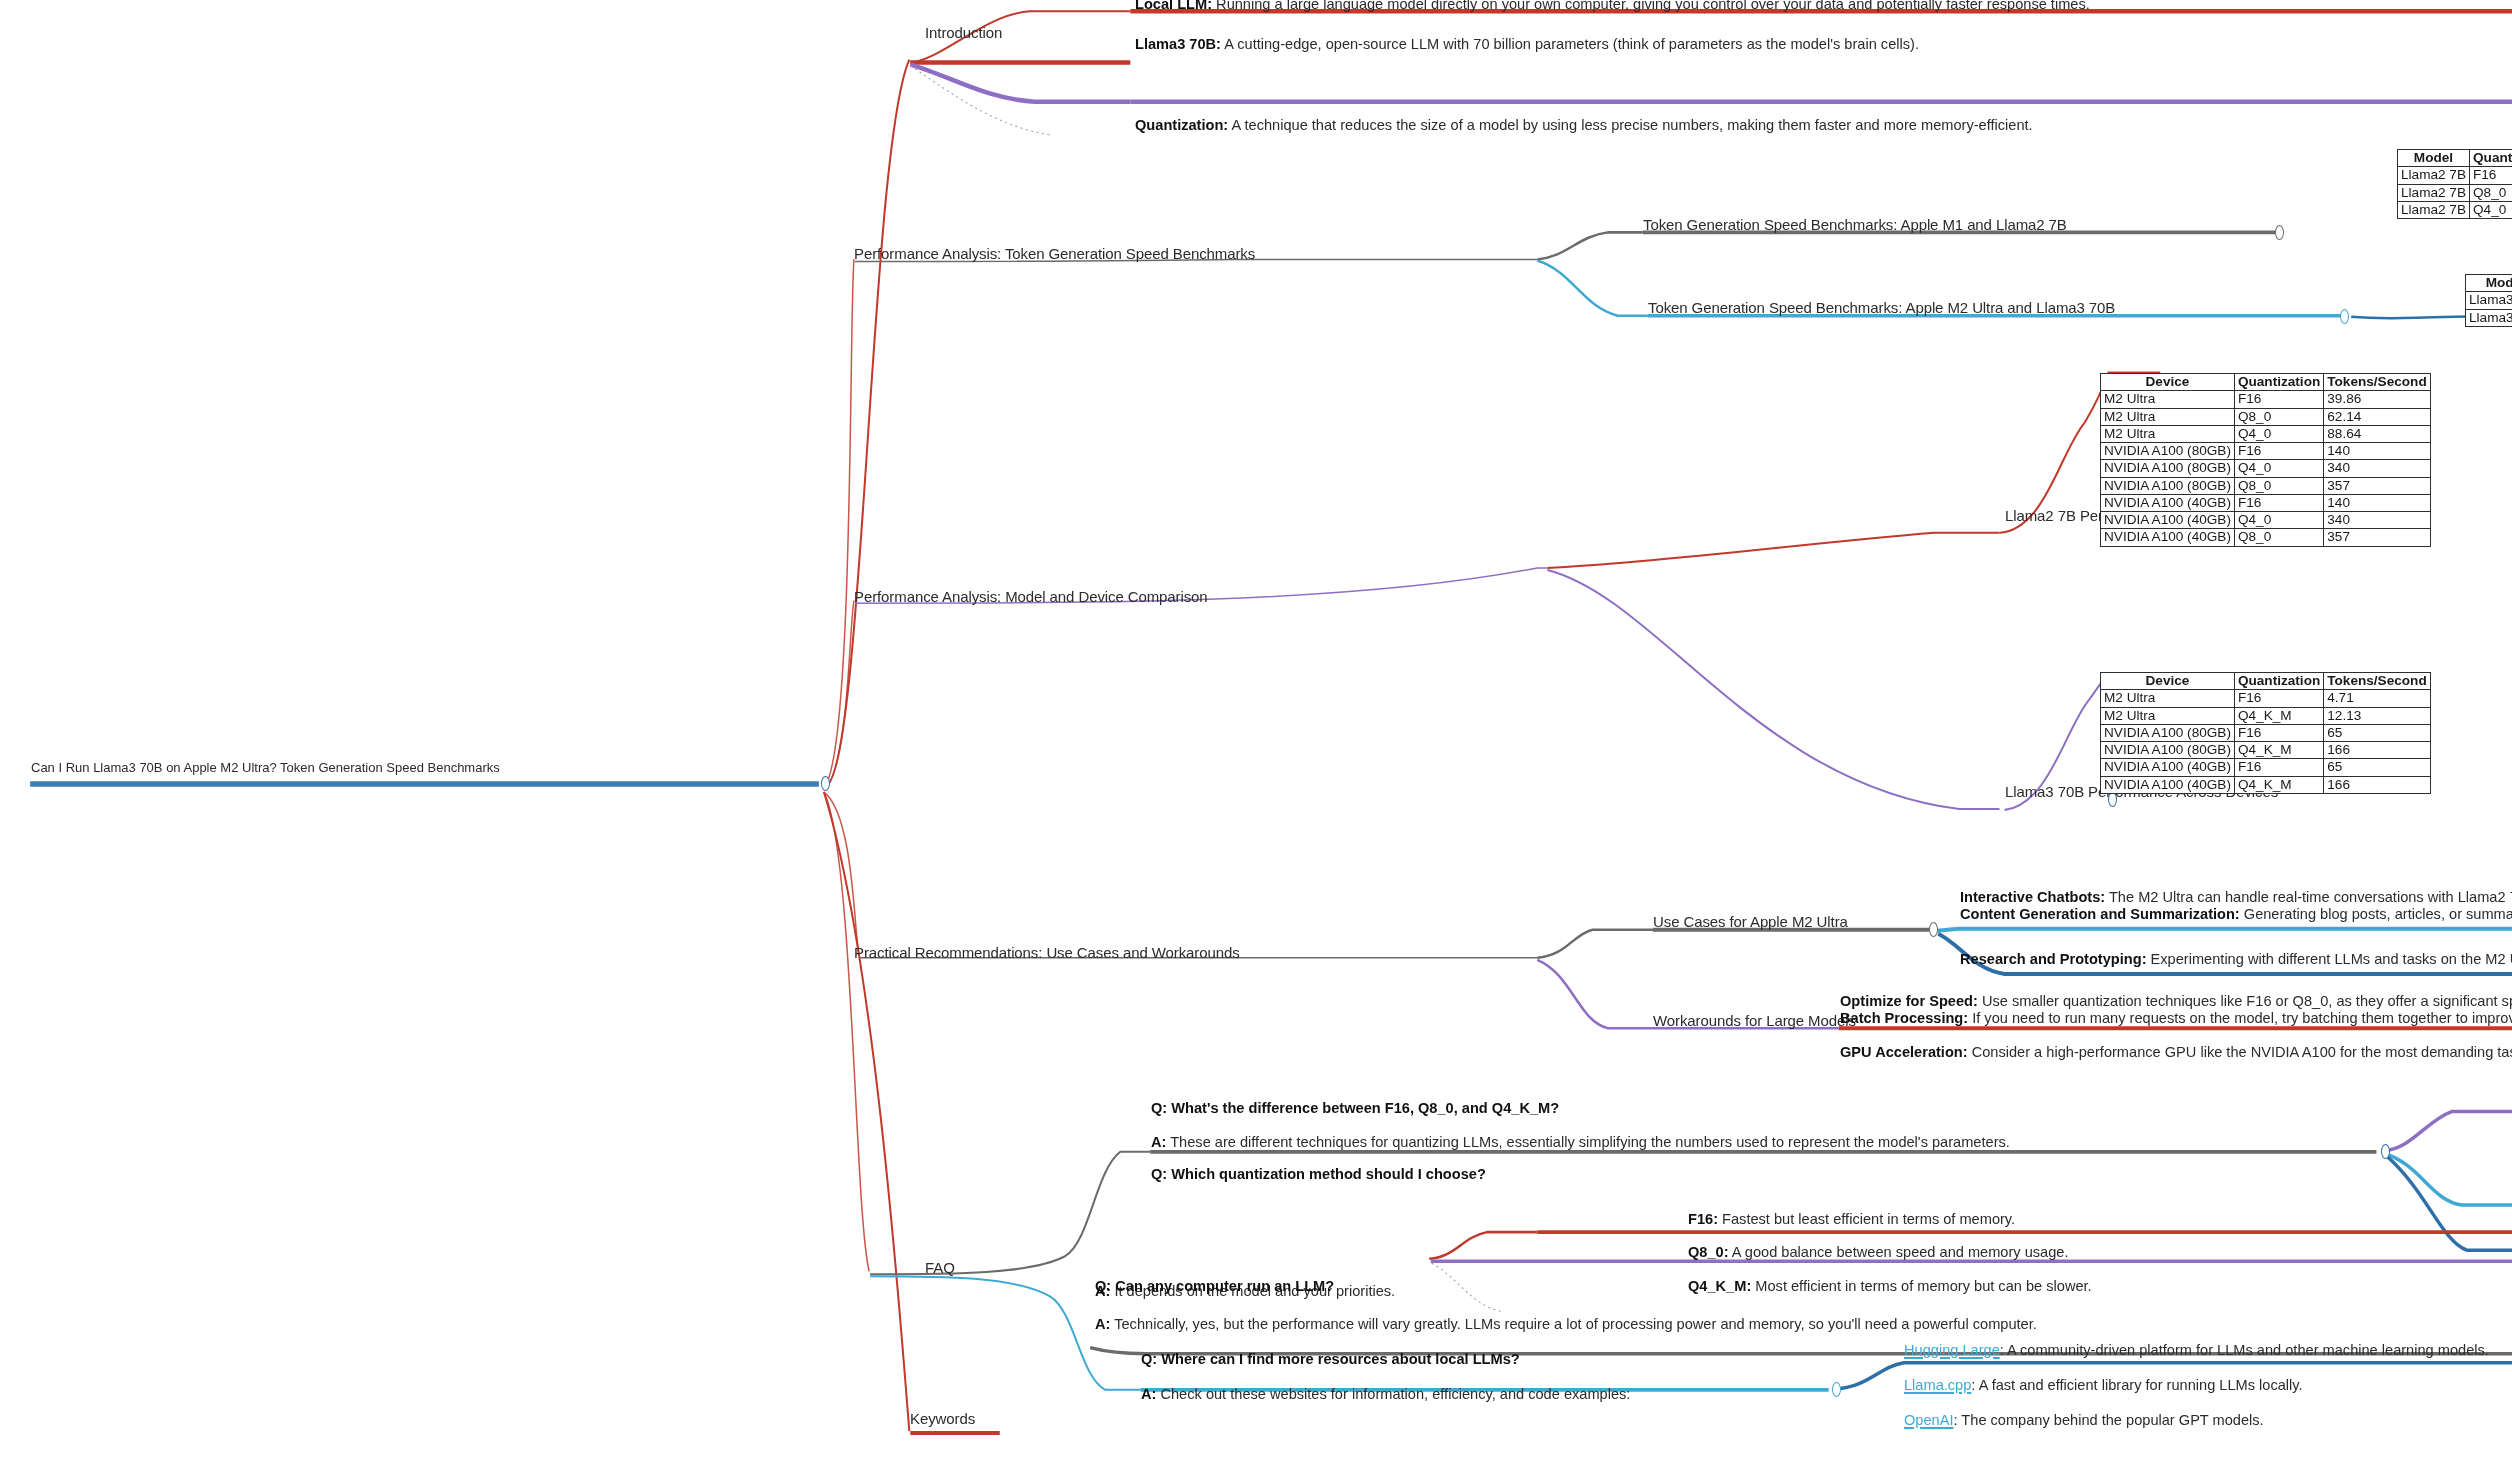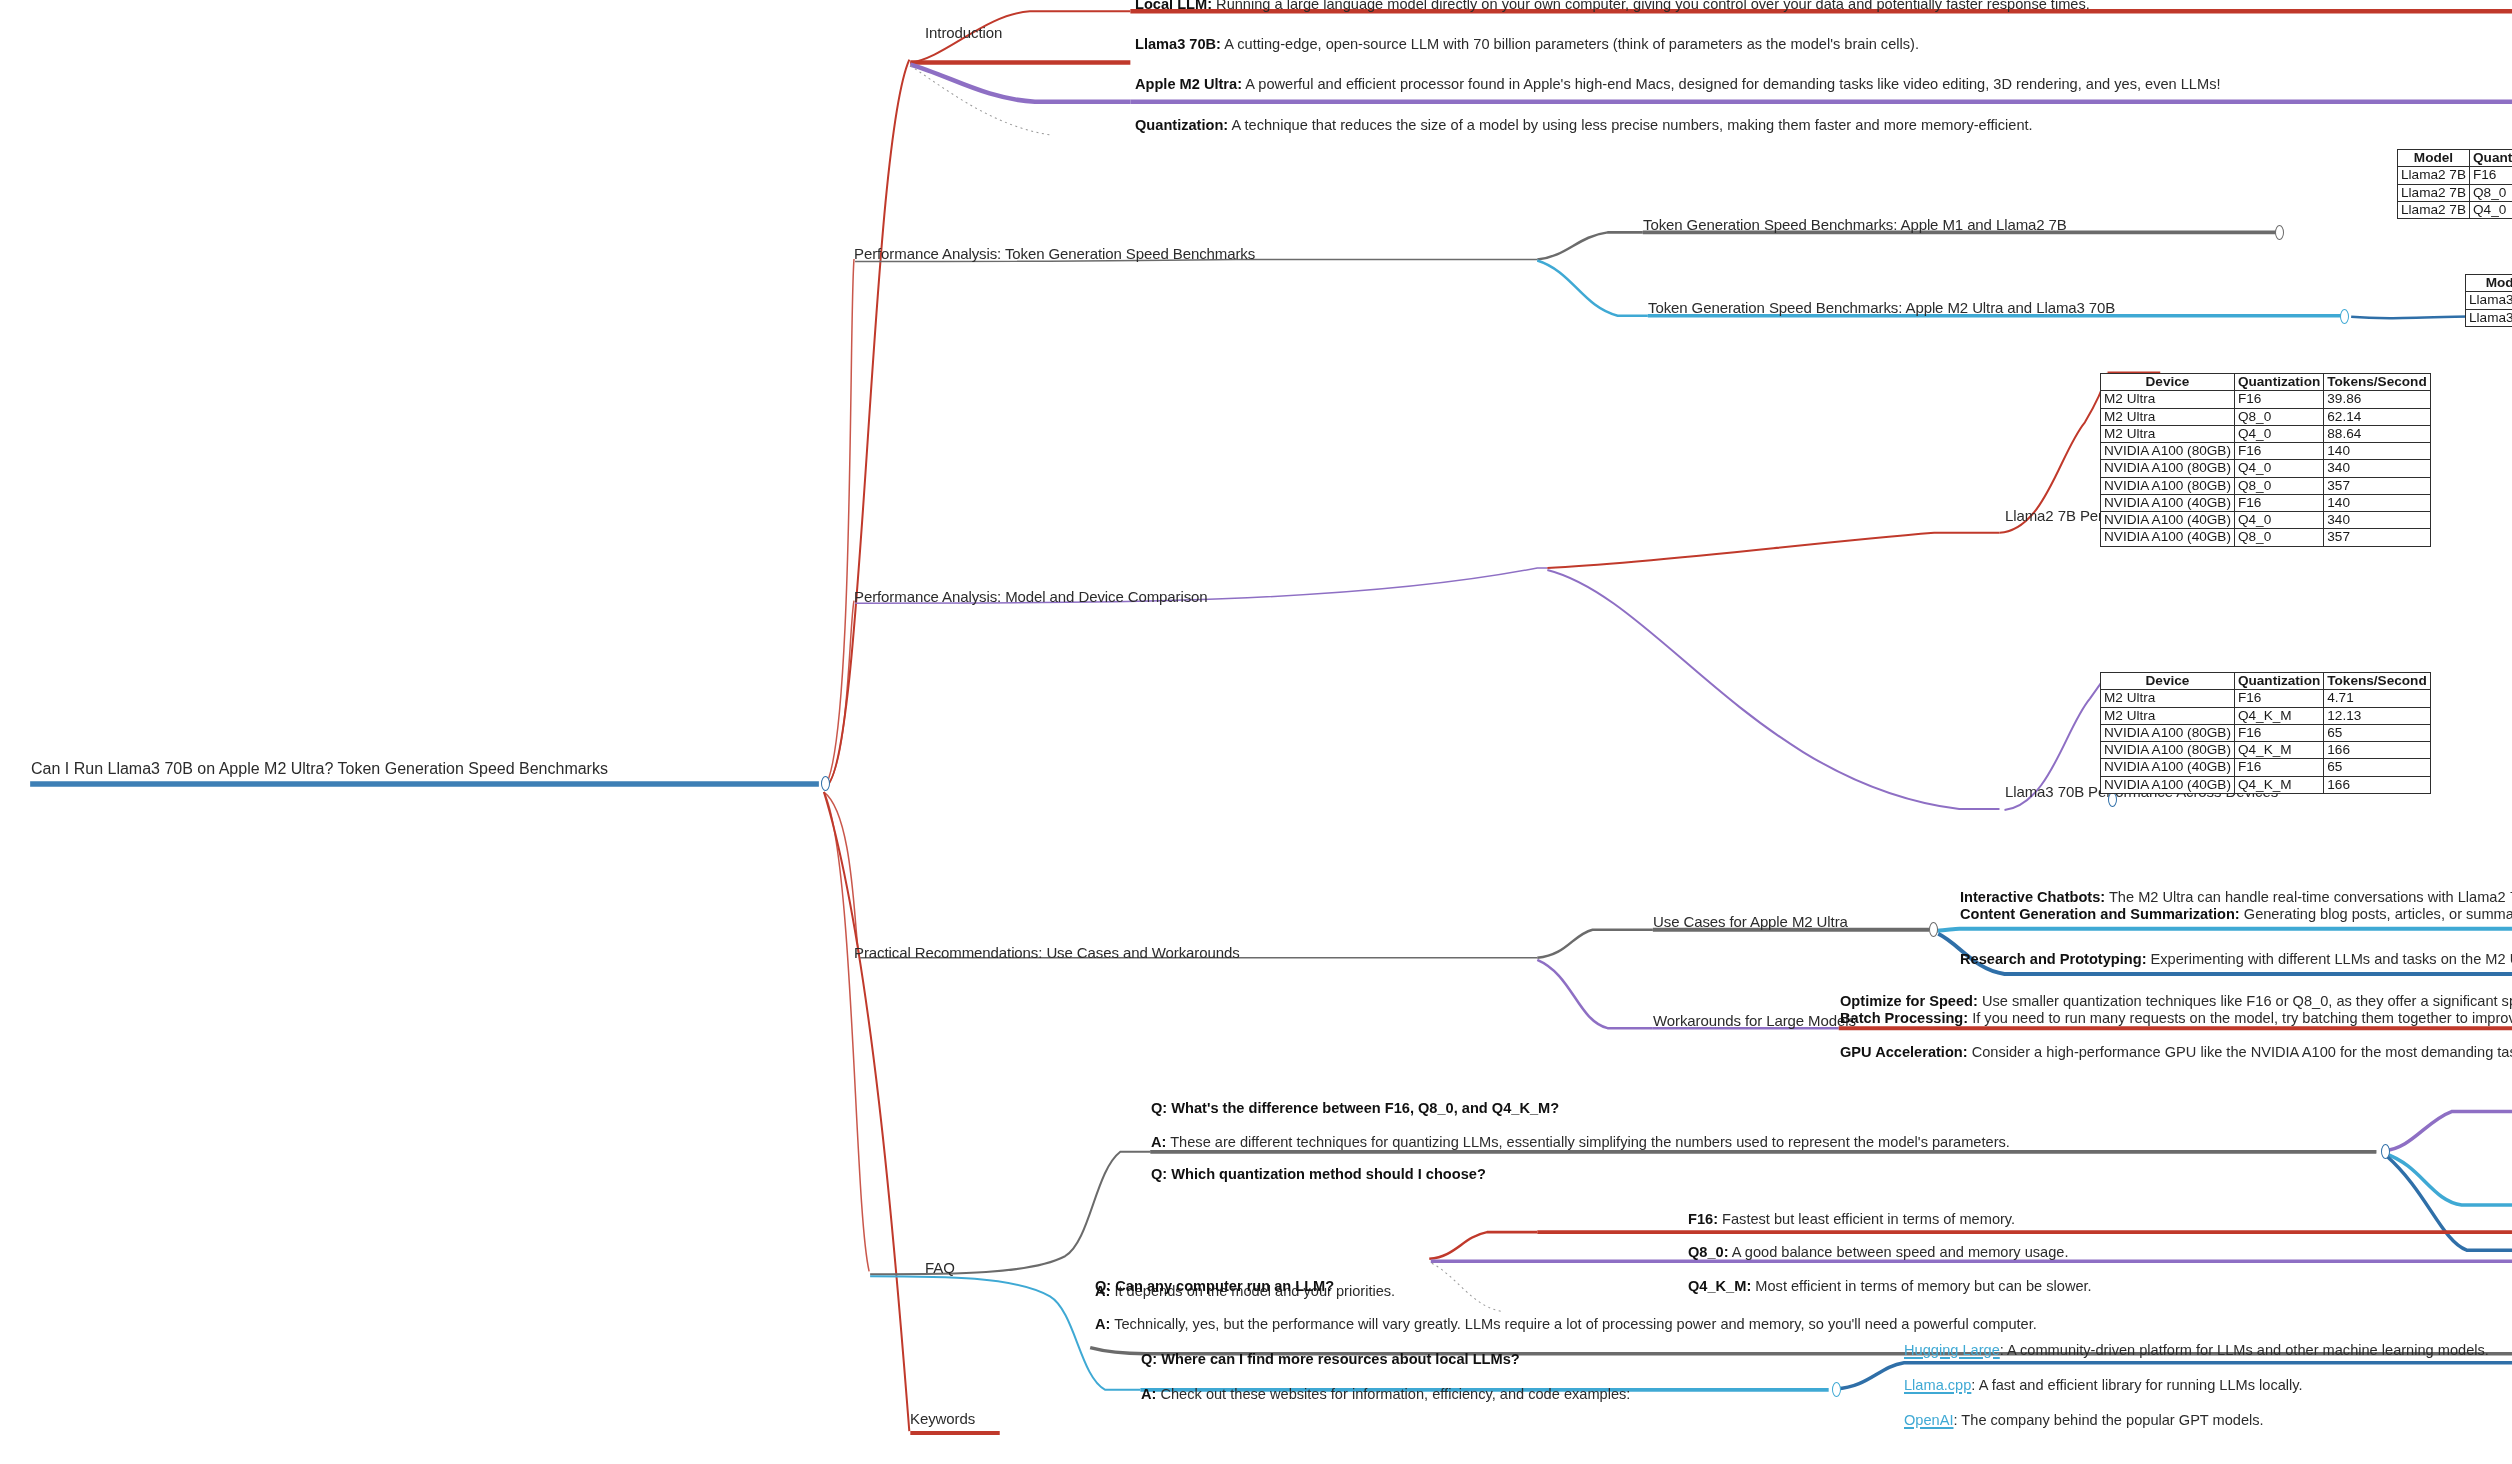--- a/index.html
+++ b/index.html
@@ -1,21 +1,21 @@
 <!DOCTYPE html>
 <html style="font-size:8px"><head>
 <meta charset="utf-8">
 <style>
   html,body{margin:0;padding:0;background:#ffffff;}
   body{font-family:"Liberation Sans","DejaVu Sans",sans-serif;}
   #stage{position:relative;width:3690px;height:1465px;background:#fff;overflow:hidden;}
   svg.links{position:absolute;left:0;top:0;width:3690px;height:1465px;pointer-events:none;}
   .node{position:absolute;white-space:nowrap;color:#2b2b2b;line-height:1.0;}
   .nlabel{font-size:15px;font-weight:400;letter-spacing:-0.1px;}
-  .nroot{font-size:16px;}
+  .nroot{font-size:13px;}
   .ntext{font-size:14.6px;}
   .ntext b{font-weight:700;color:#111;}
   .lnk{color:#3fa9d4;text-decoration:underline;text-decoration-thickness:1.5px;text-underline-offset:1.5px;}
   table.t{border-collapse:collapse;font-size:13.6px;color:#1a1a1a;background:#fff;}
   table.t th,table.t td{border:1px solid #2e2e2e;padding:1px 3px;font-weight:400;text-align:left;line-height:1.05;}
   table.t th{font-weight:700;text-align:center;}
   .tw{position:absolute;}
   .collapse{position:absolute;width:9px;height:15px;border:1.5px solid #2f6fa8;border-radius:50%;background:#fff;box-sizing:border-box;}
   .collapse.gray{border-color:#6b6b6b;}
   .collapse.cyan{border-color:#3fa9d4;}
@@ -100,23 +100,20 @@
   <div class="collapse blue" style="left:821px;top:776px;"></div>
 
   <div class="node nlabel" style="left:925px;top:25px;">Introduction</div>
 
   <div class="node ntext" style="left:1135px;top:-3px;">
     <b>Local LLM:</b><span> Running a large language model directly on your own computer, giving you control over your data and potentially faster response times.</span>
   </div>
   <div class="node ntext" style="left:1135px;top:37px;">
     <b>Llama3 70B:</b><span> A cutting-edge, open-source LLM with 70 billion parameters (think of parameters as the model's brain cells).</span>
   </div>
-  <div class="node ntext" style="left:1135px;top:77px;">
-    <b>Apple M2 Ultra:</b><span> A powerful and efficient processor found in Apple's high-end Macs, designed for demanding tasks like video editing, 3D rendering, and yes, even LLMs!</span>
-  </div>
   <div class="node ntext" style="left:1135px;top:118px;">
     <b>Quantization:</b><span> A technique that reduces the size of a model by using less precise numbers, making them faster and more memory-efficient.</span>
   </div>
 
   <div class="node nlabel" style="left:854px;top:246px;">Performance Analysis: Token Generation Speed Benchmarks</div>
   <div class="node nlabel" style="left:1643px;top:217px;">Token Generation Speed Benchmarks: Apple M1 and Llama2 7B</div>
   <div class="collapse gray" style="left:2275px;top:225px;"></div>
   <div class="node nlabel" style="left:1648px;top:300px;">Token Generation Speed Benchmarks: Apple M2 Ultra and Llama3 70B</div>
   <div class="collapse cyan" style="left:2340px;top:309px;"></div>
 

